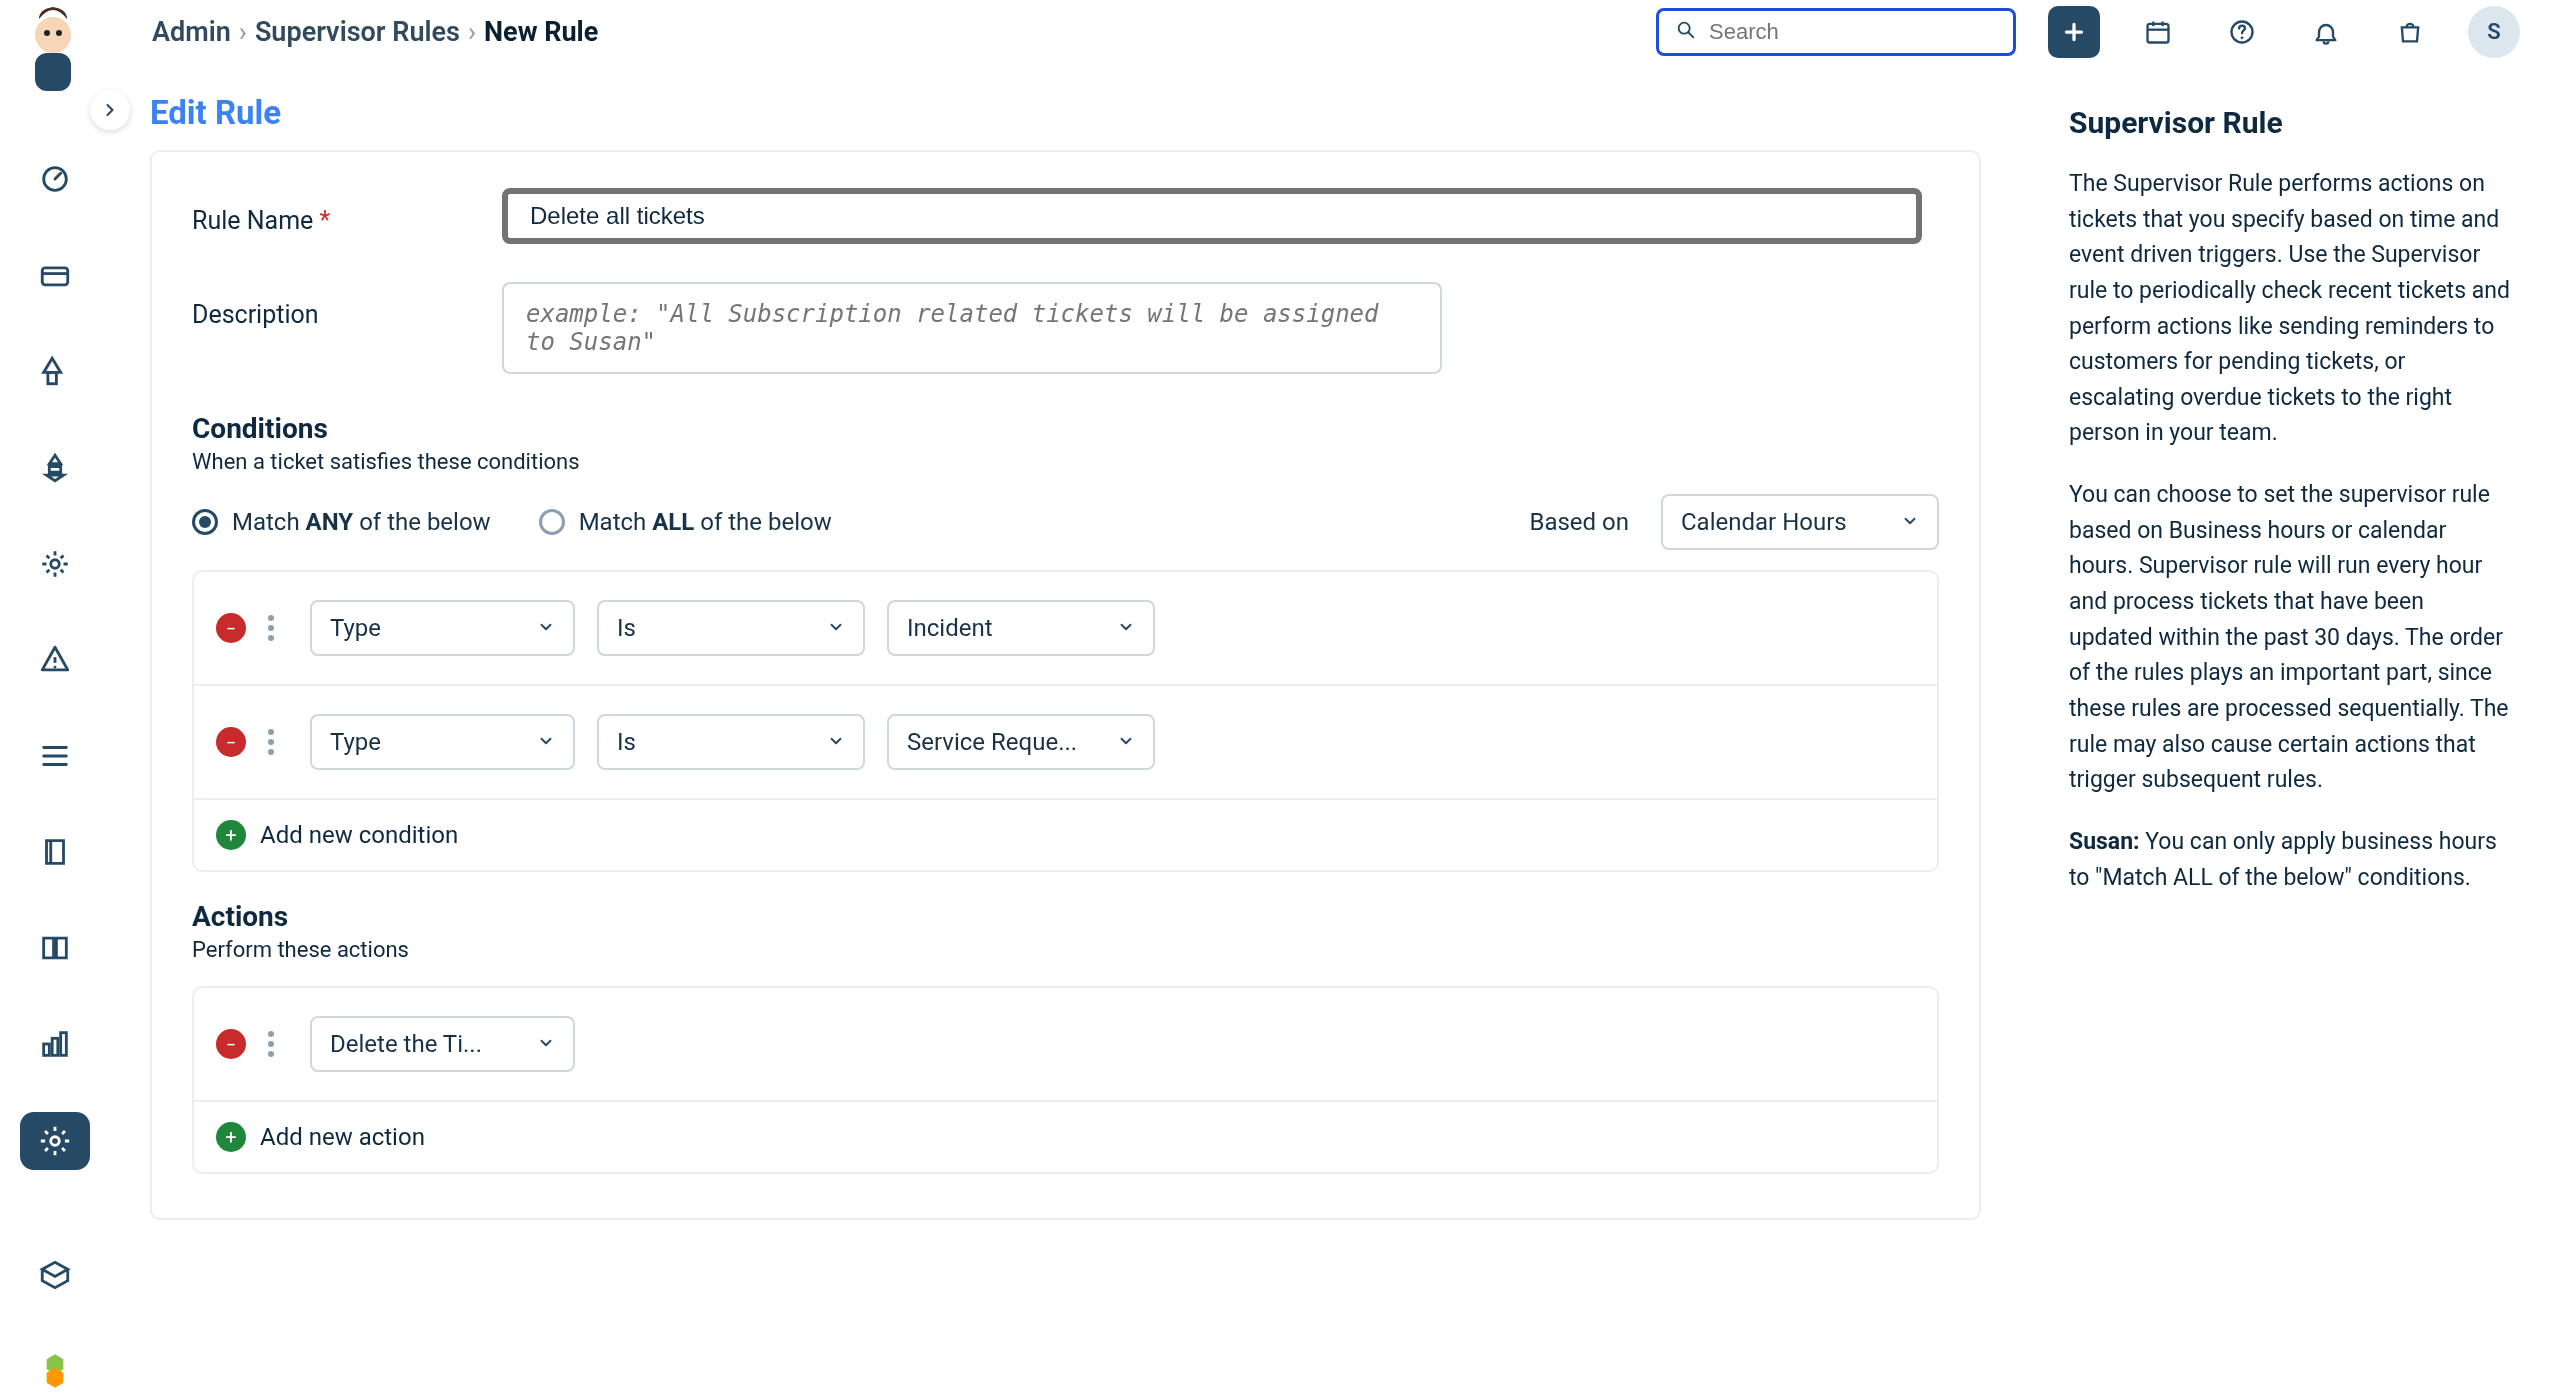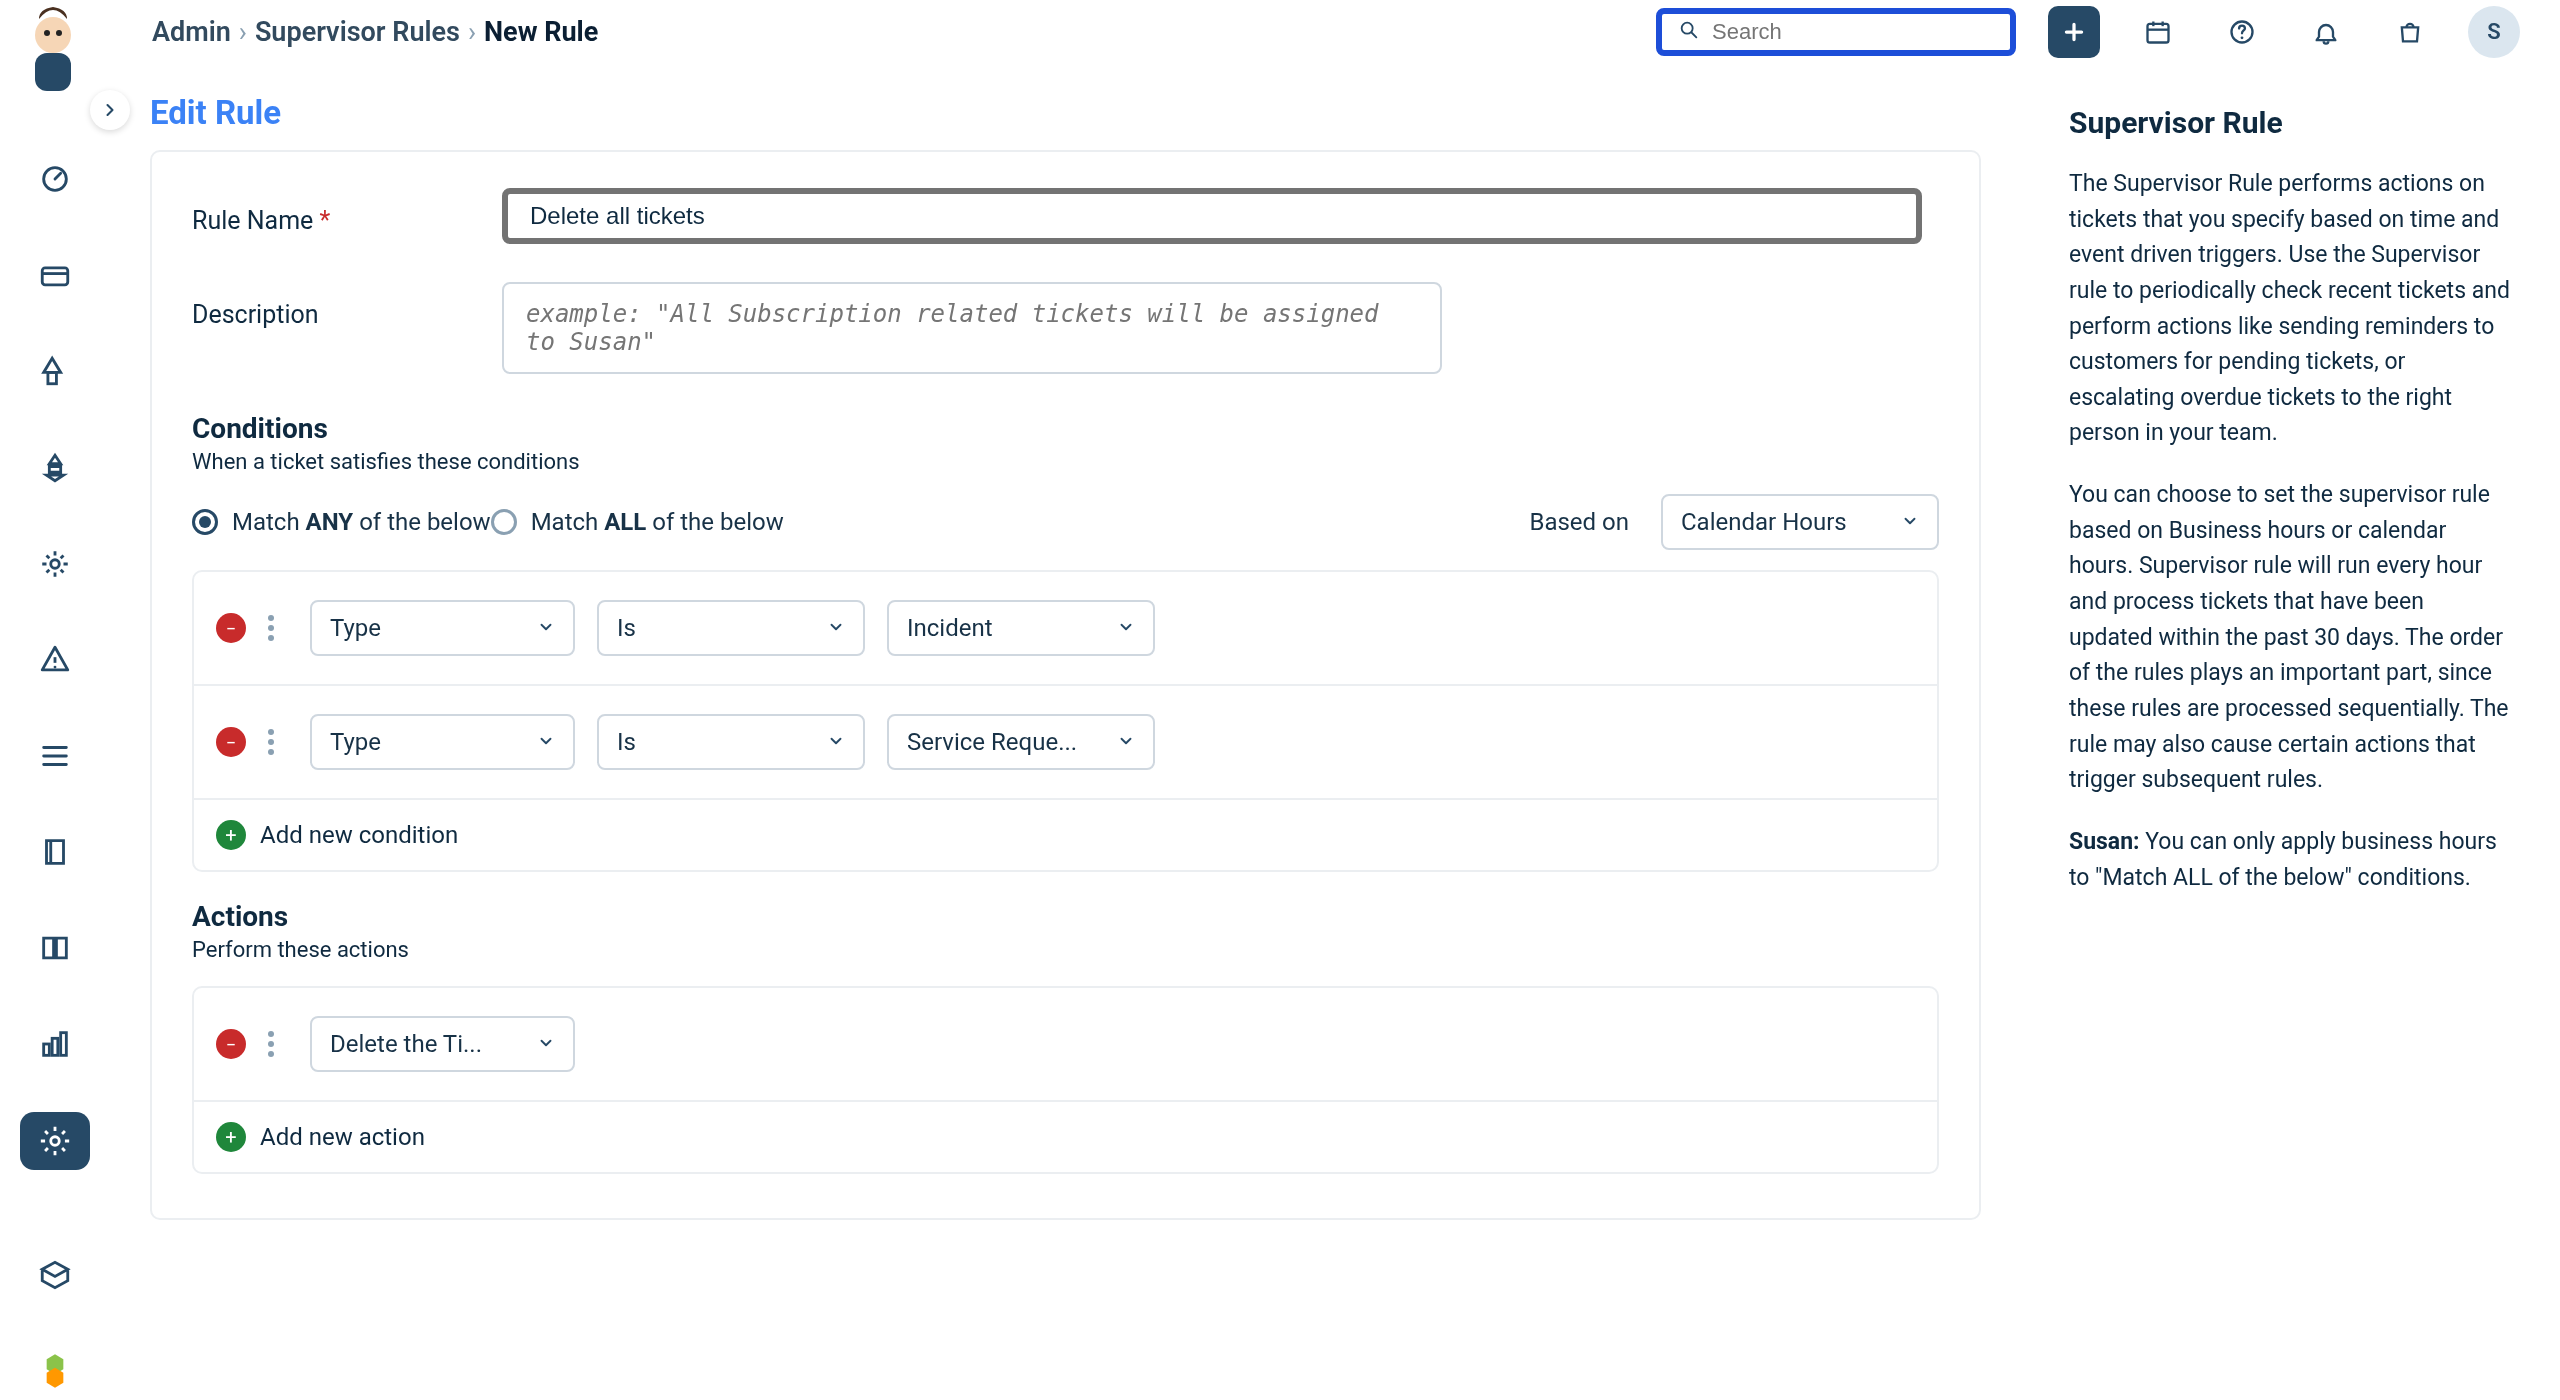--- a/index.html
+++ b/index.html
@@ -5,21 +5,21 @@
   * { box-sizing: border-box; margin: 0; padding: 0; }
   html, body { width: 2560px; height: 1400px; font-family: -apple-system, "Segoe UI", Roboto, Helvetica, Arial, sans-serif; color: #183247; background: #fff; overflow: hidden; }
 
   
   .topbar { position: absolute; left: 112px; right: 0; top: 0; height: 63px; display: flex; align-items: center; justify-content: space-between; padding: 0 40px; }
   .breadcrumbs { display: flex; align-items: center; gap: 8px; font-size: 27px; color: #324a5e; }
   .breadcrumbs .crumb { font-weight: 600; }
   .breadcrumbs .current { color: #0b1f33; font-weight: 700; }
   .breadcrumbs .sep { color: #8aa0b2; }
   .top-right { display: flex; align-items: center; gap: 32px; }
-  .search-box { width: 360px; height: 48px; border: 6px solid #1d4ed8; border-radius: 8px; display: flex; align-items: center; padding: 0 16px; gap: 12px; }
+  .search-box { width: 360px; height: 48px; border: 3px solid #1d4ed8; border-radius: 8px; display: flex; align-items: center; padding: 0 16px; gap: 12px; }
   .search-box input { border: none; outline: none; font-size: 22px; width: 100%; color: #183247; }
   .top-icon-btn { width: 52px; height: 52px; border-radius: 10px; display: flex; align-items: center; justify-content: center; }
   .top-icon-btn svg, .sidebar-ico svg { display: block; }
   .top-plus { background: #264966; color: #fff; }
   .top-icon-ghost { background: transparent; color: #264966; }
   .avatar-circle { width: 52px; height: 52px; border-radius: 50%; background: #dbe6ef; display:flex; align-items:center; justify-content:center; font-size:22px; font-weight:600; color:#264966; }
 
   
   .mascot { position: absolute; left: 20px; top: 0; width: 80px; height: 100px; border-radius: 12px; background: linear-gradient(#fff,#fff); display:flex; align-items:center; justify-content:center; }
   .mascot svg { width: 70px; height: 90px; }
@@ -49,21 +49,21 @@
   .form-row { display: flex; align-items: flex-start; margin-bottom: 38px; }
   .form-label { width: 310px; flex-shrink: 0; font-size: 25px; color: #0f2a40; padding-top: 18px; }
   .form-label .req { color: #c82b2b; }
   .text-input { width: 100%; max-width: 1420px; height: 56px; border: 6px solid #737373; border-radius: 8px; padding: 0 22px; font-size: 24px; color: #0f2a40; outline: none; }
   .textarea { width: 100%; max-width: 940px; height: 92px; border: 2px solid #cfd7df; border-radius: 8px; padding: 16px 22px; font-size: 24px; font-style: italic; color: #8a9aa8; resize: none; outline: none; }
 
   .section-title { font-size: 28px; font-weight: 700; color: #0f2a40; }
   .section-sub { font-size: 22px; color: #0f2a40; margin-top: 4px; margin-bottom: 10px; }
 
   .match-row { display: flex; align-items: center; justify-content: space-between; margin: 20px 0; }
-  .match-left { display: flex; align-items: center; }
+  .match-left { display: flex; align-items: center; gap: 48px; }
   .radio-item { display: flex; align-items: center; gap: 14px; font-size: 24px; }
   .radio-outer { width: 26px; height: 26px; border: 3px solid #264966; border-radius: 50%; display:flex; align-items:center; justify-content:center; }
   .radio-item.unchecked .radio-outer { border-color: #8aa0b2; }
   .radio-dot { width: 12px; height: 12px; border-radius: 50%; background: #264966; }
   .bold { font-weight: 700; }
   .basedon { display:flex; align-items:center; gap: 32px; font-size: 24px; }
 
   .select { height: 56px; border: 2px solid #cfd7df; border-radius: 8px; display:flex; align-items:center; justify-content:space-between; padding: 0 18px; font-size: 24px; background:#fff; cursor:pointer; }
   .select.small { width: 265px; }
   .select.med { width: 268px; }

